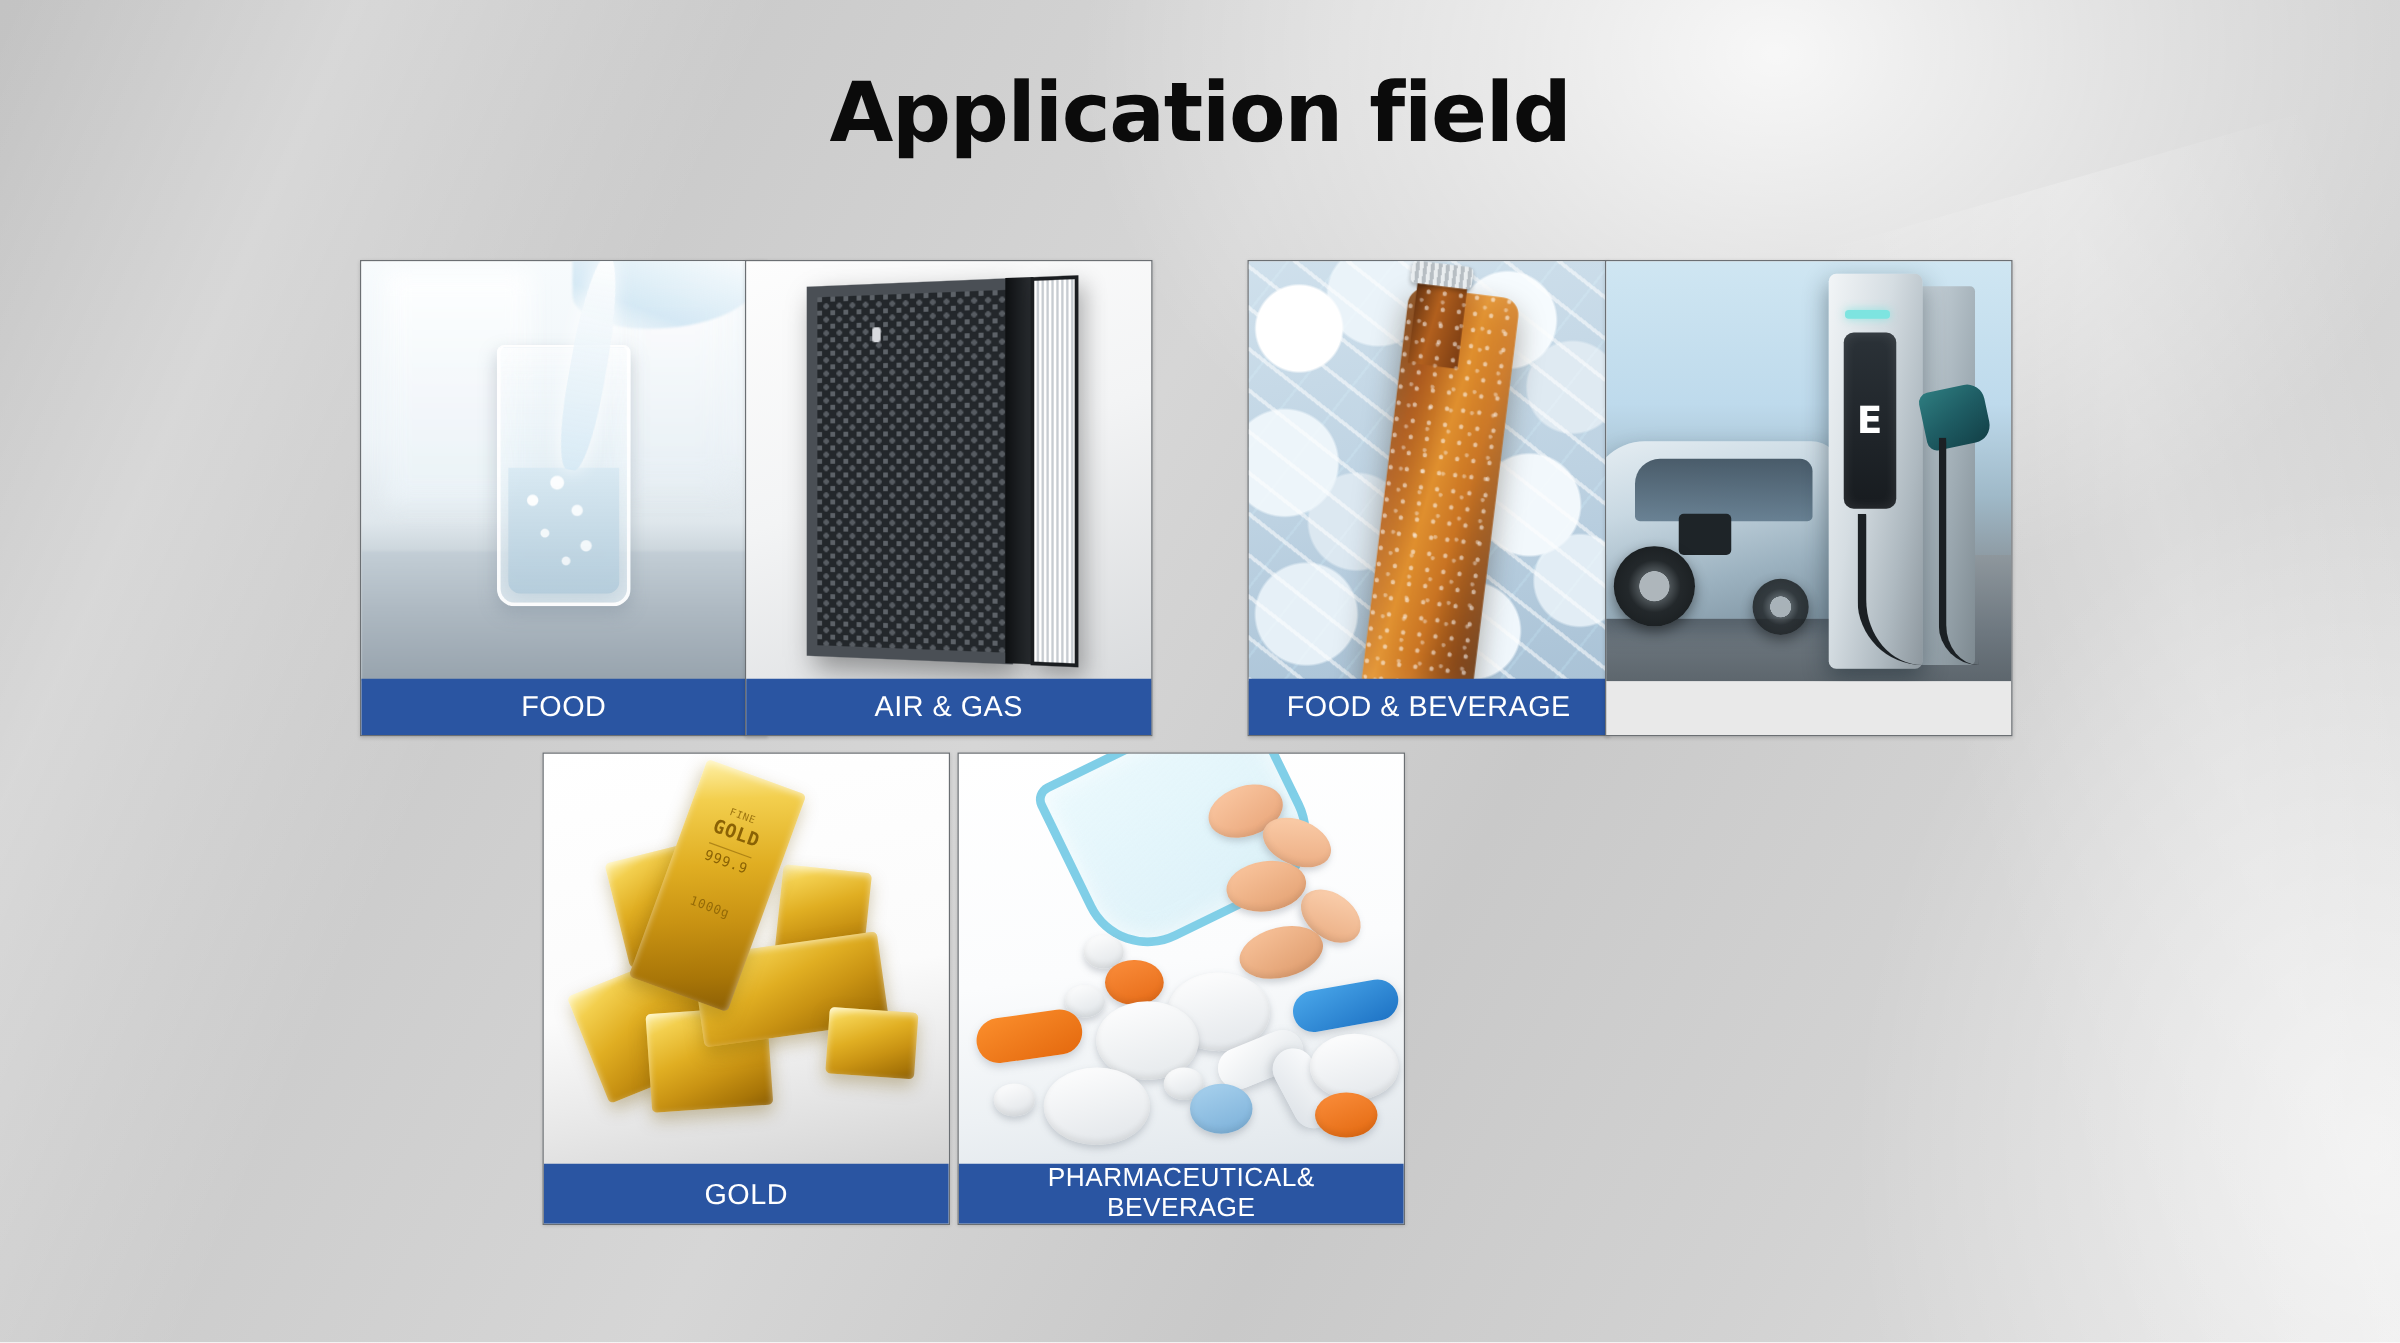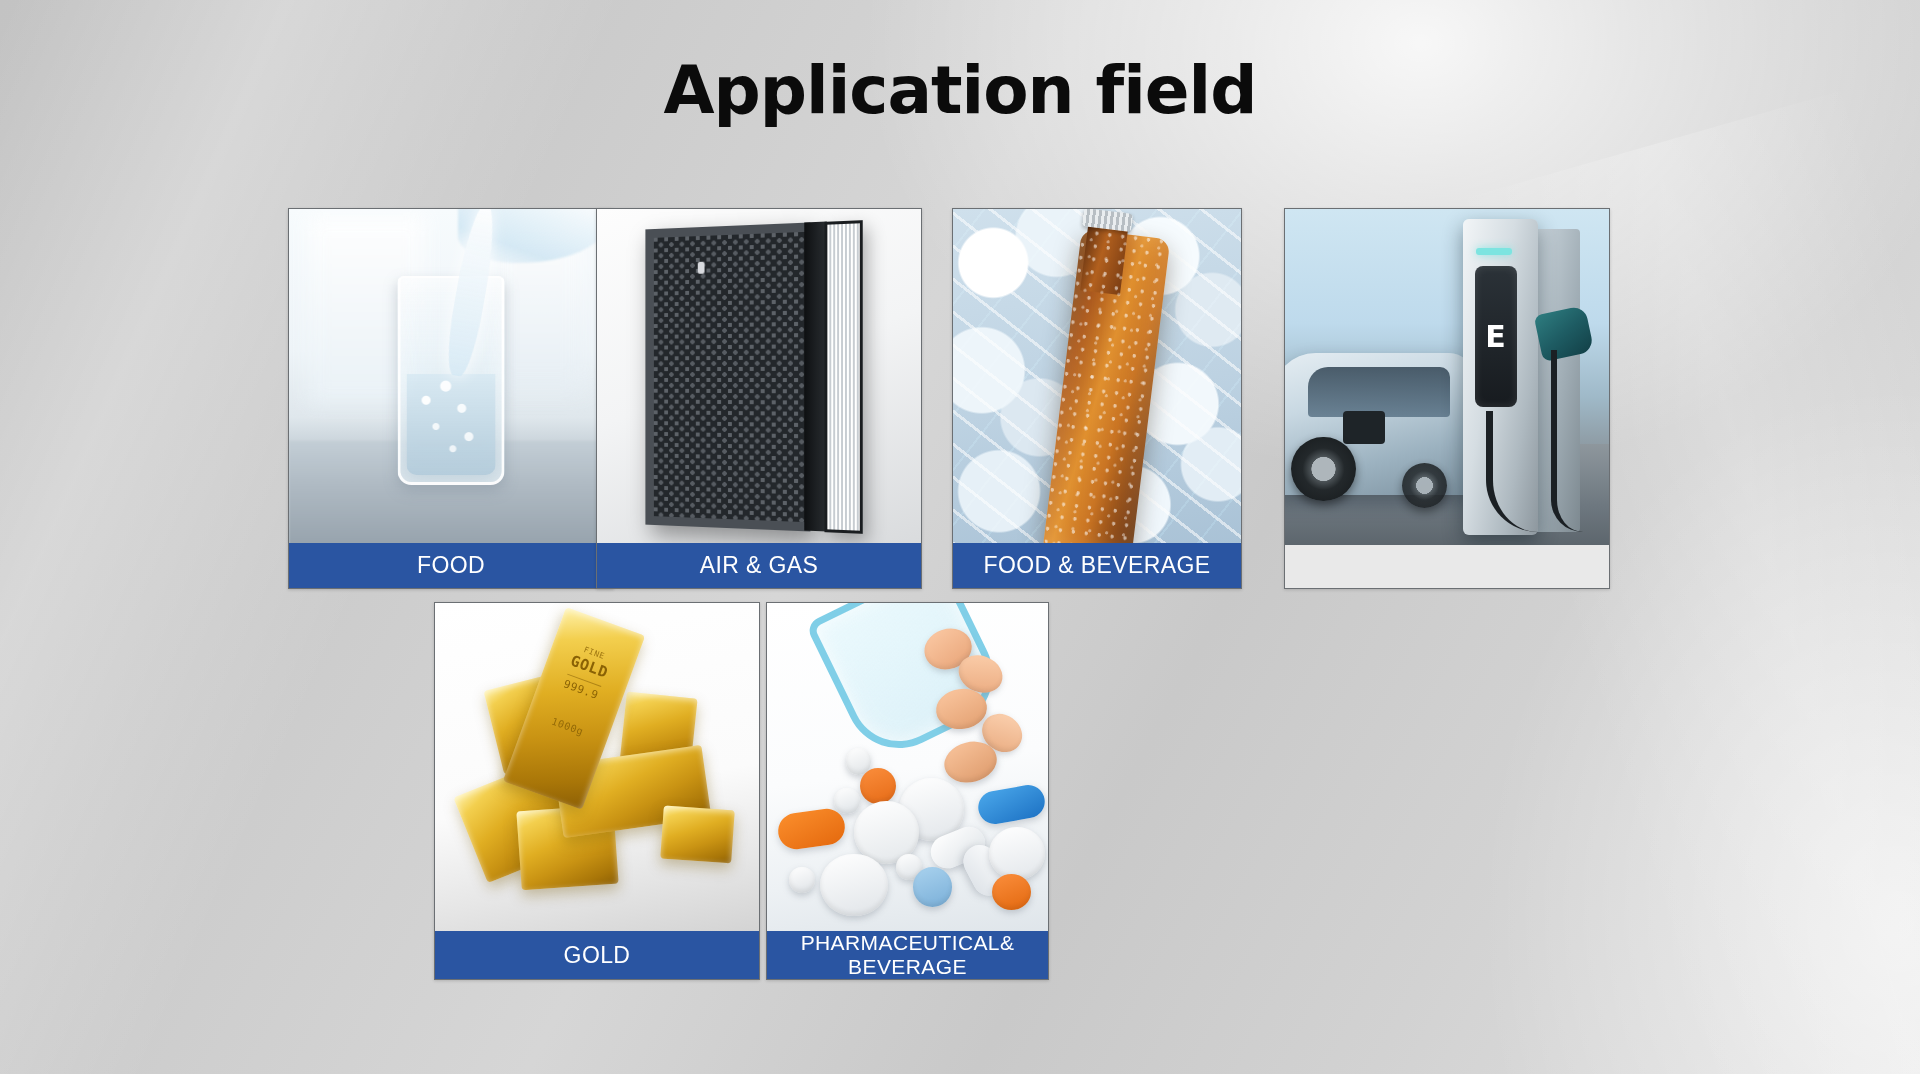--- a/index.html
+++ b/index.html
@@ -537,21 +537,21 @@
           <div class="filter">
               <div class="tab"></div>
             </div>
           <div class="side"></div>
           <div class="hepa"></div>
         </div>
       </div>
       <div class="label-bar">AIR &amp; GAS</div>
     </div>
 
-    <div class="card r1" style="left:952px; width:290px;">
+    <div class="card r1" style="left:998px; width:290px;">
       <div class="thumb">
         <div class="sc-food">
           <div class="ice-tex"></div>
           <div class="bottle"></div>
           <div class="neck"></div>
           <div class="cap"></div>
           <div class="condens"></div>
         </div>
       </div>
       <div class="label-bar">FOOD &amp; BEVERAGE</div>
@@ -590,21 +590,21 @@
             <span class="fine">FINE</span>
             <span class="gld">GOLD</span>
             <span class="pur">999.9</span>
             <span class="wt">1000g</span>
           </div>
         </div>
       </div>
       <div class="label-bar">GOLD</div>
     </div>
 
-    <div class="card r2" style="left:766px; width:283px;">
+    <div class="card r2" style="left:766px; width:358px;">
       <div class="thumb">
         <div class="sc-pharm">
           <div class="jar"></div>
           <div class="pill rnd p-peach1"></div>
           <div class="pill rnd p-peach2"></div>
           <div class="pill rnd p-peach3"></div>
           <div class="pill rnd p-peach4"></div>
           <div class="pill rnd p-peach5"></div>
           <div class="pill rnd p-wht1"></div>
           <div class="pill rnd p-org1"></div>

